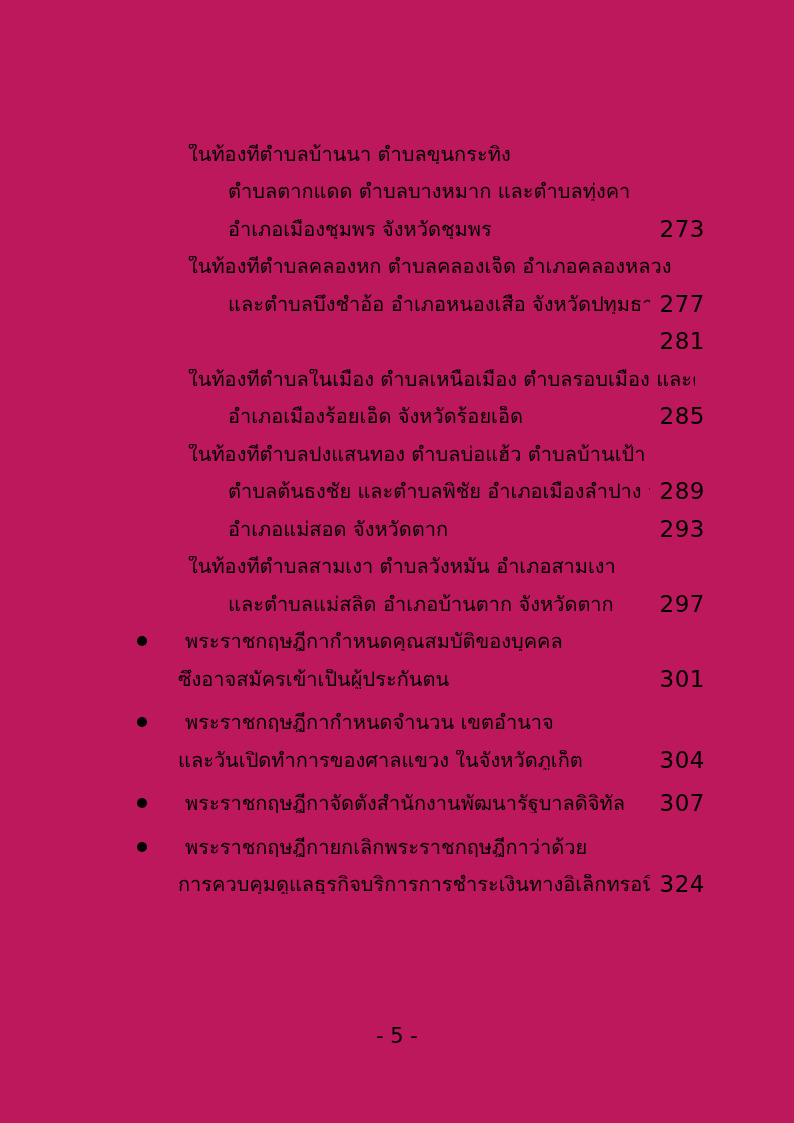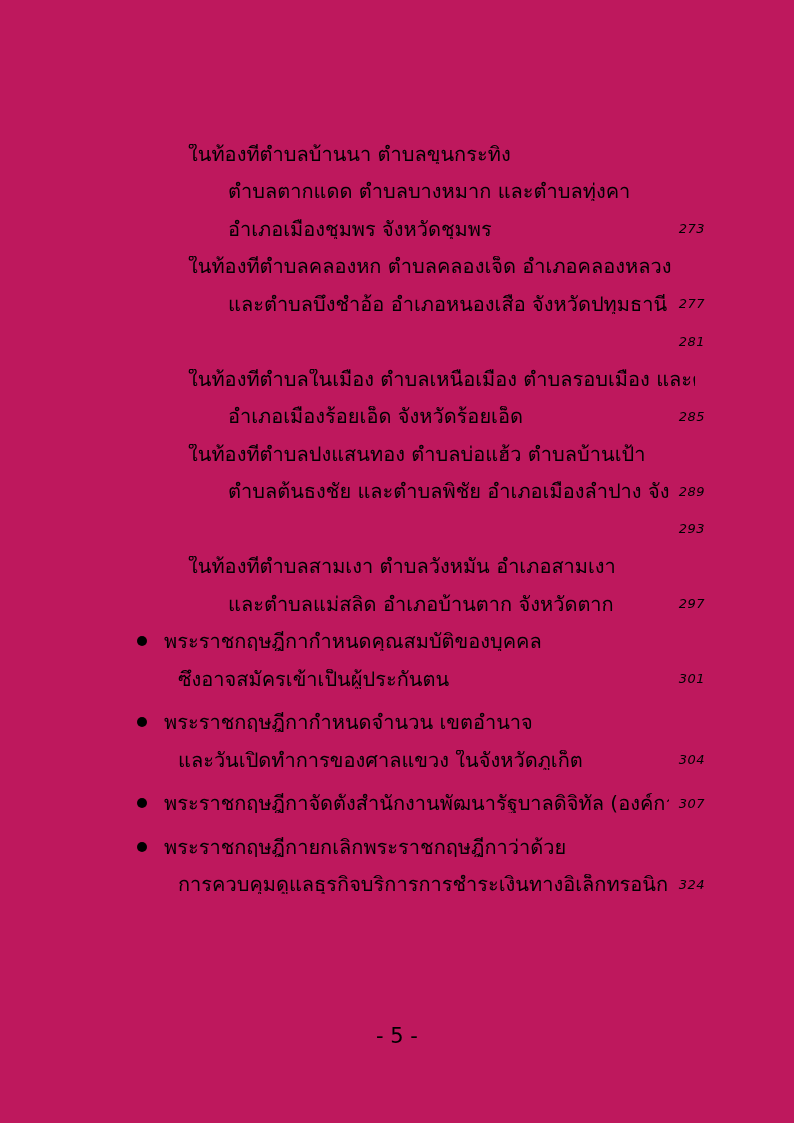--- a/index.html
+++ b/index.html
@@ -37,33 +37,32 @@
     flex: 0 1 auto;
     min-width: 0;
     overflow: hidden;
     font-size: 20px;
     line-height: 1;
   }
   .row .pg {
     margin-left: auto;
     padding-left: 10px;
     flex: none;
-    font-size: 13px;
+    font-size: 23px;
     letter-spacing: 0.5px;
-    font-style: italic;
   }
   .bullet {
     flex: none;
     width: 10px;
     height: 10px;
     border-radius: 50%;
     background: #000000;
     margin-right: 17px;
   }
-  .indent-0 { padding-left: 0; }
+  .indent-0 { padding-left: 0; gap: 21px; }
   .indent-1 { padding-left: 41px; }
   .indent-2 { padding-left: 51px; }
   .indent-3 { padding-left: 91px; }
   .footer {
     position: absolute;
     left: 0;
     top: 1024px;
     width: 794px;
     text-align: center;
     font-size: 21px;
@@ -118,20 +117,21 @@
     <span class="txt">ในท้องที่ตำบลปงแสนทอง ตำบลบ่อแฮ้ว ตำบลบ้านเป้า</span>
     <span class="pg"></span>
   </div>
       <div class="row indent-3">
 
     <span class="txt">ตำบลต้นธงชัย และตำบลพิชัย อำเภอเมืองลำปาง จังหวัดลำปาง</span>
     <span class="pg">289</span>
   </div>
       <div class="row indent-3">
 
+    <span class="txt">อำเภอแม่สอด จังหวัดตาก</span>
     <span class="pg">293</span>
   </div>
       <div class="row indent-2">
 
     <span class="txt">ในท้องที่ตำบลสามเงา ตำบลวังหมัน อำเภอสามเงา</span>
     <span class="pg"></span>
   </div>
       <div class="row indent-3">
 
     <span class="txt">และตำบลแม่สลิด อำเภอบ้านตาก จังหวัดตาก</span>

